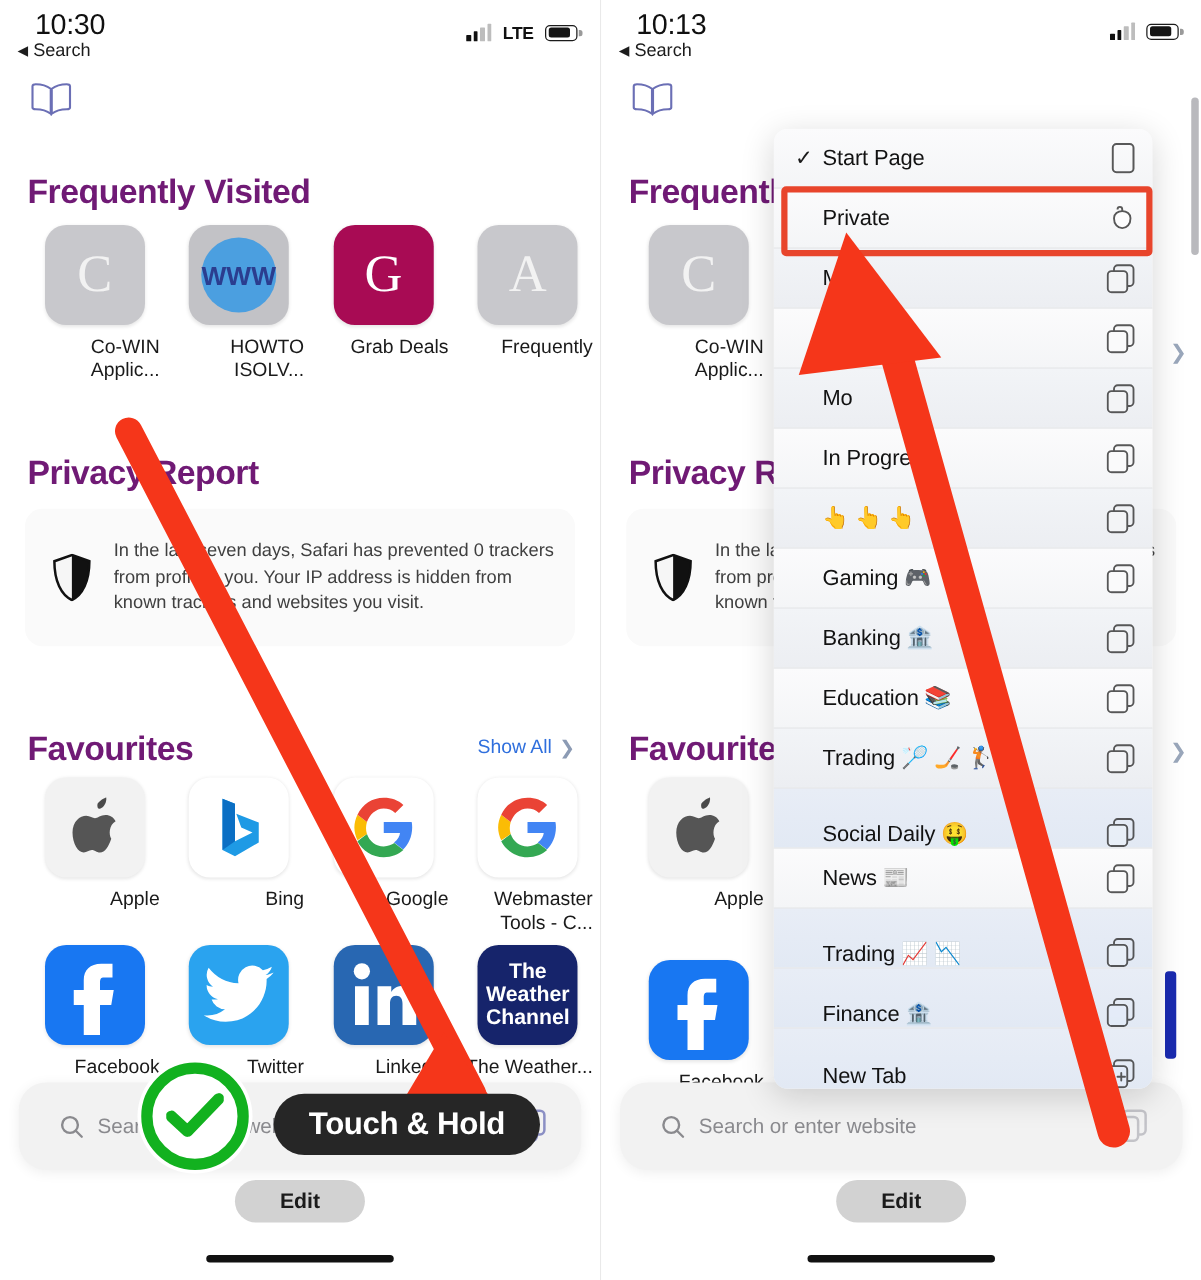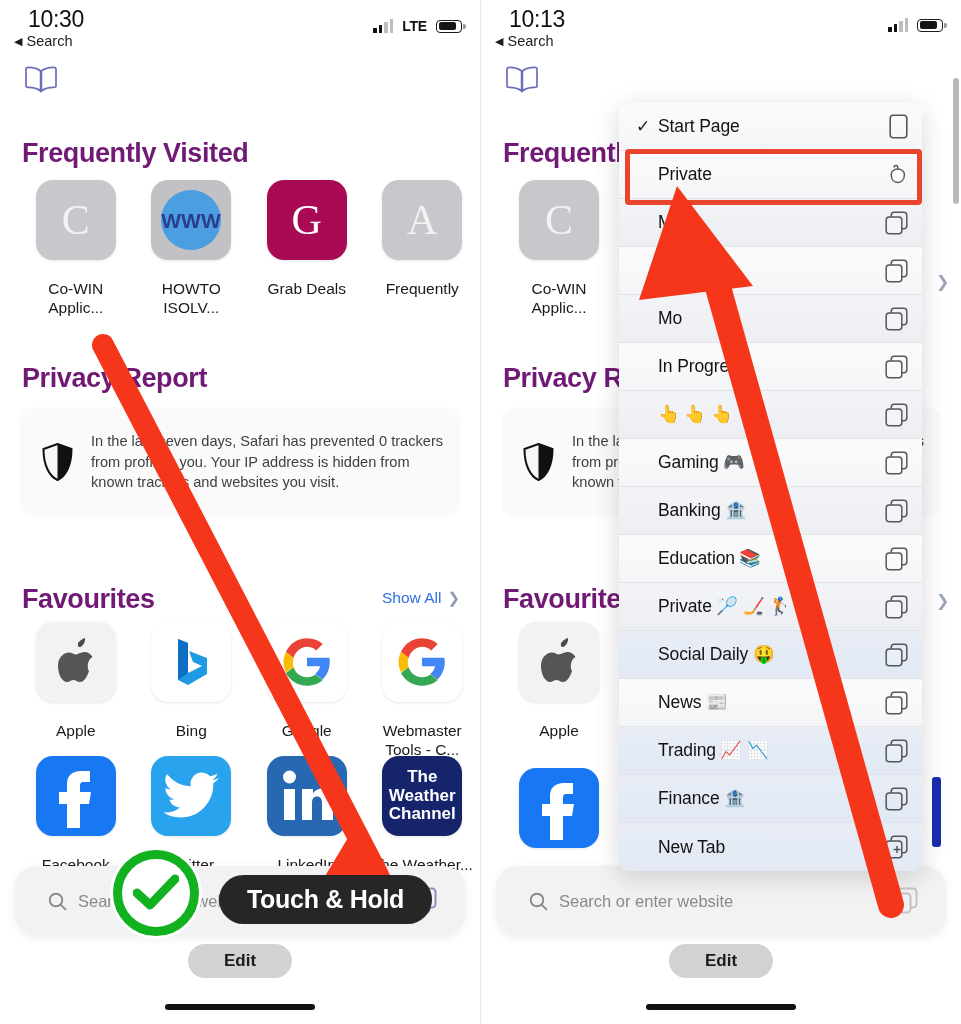--- a/index.html
+++ b/index.html
@@ -56,22 +56,22 @@
 
   
   .tilerow { position:absolute; left:0; width:100%; display:flex; }
   .tile { width:120px; display:flex; flex-direction:column; align-items:center; }
   .tile .thumb {
     width:80px; height:80px; border-radius:17px; display:flex;
     align-items:center; justify-content:center; overflow:hidden;
     box-shadow:0 1px 3px rgba(0,0,0,.10);
   }
   .tile .cap {
-    margin-top:20px; font-size:15.5px; color:#1a1a1a; line-height:1.22;
-    text-align:center; width:104px; word-break:break-word;
+    margin-top:9px; font-size:15.5px; color:#1a1a1a; line-height:1.22;
+    text-align:right; width:104px; word-break:break-word;
   }
   .letter { font-size:42px; color:#fff; font-weight:400; font-family:"Liberation Serif", serif; }
   .letter.dim { color:#f2f2f2; }
 
   
   .pcard {
     position:absolute; left:20px; width:440px; height:110px;
     background:#fafafa; border-radius:14px; display:flex; align-items:center;
   }
   .pcard .shield { margin-left:22px; margin-right:18px; flex:0 0 auto; }
@@ -114,21 +114,21 @@
     position:absolute; left:138px; top:103px; width:303px;
     background:#f7f7f8; border-radius:11px; overflow:hidden; z-index:20;
     box-shadow:0 6px 26px rgba(0,0,0,.16);
   }
   .mrow {
     position:relative; height:48px; display:flex; align-items:center;
     border-bottom:1px solid #e2e3e6; padding:0 14px 0 17px;
     background:linear-gradient(180deg,#fbfbfc 0%, #f4f5f7 100%);
   }
   .mrow.alt { background:linear-gradient(180deg,#f2f4f7 0%, #eceef2 100%); }
-  .mrow.tinted { background:linear-gradient(180deg,#e8edf6 0%, #e2e9f4 100%); }
+  .mrow.tinted { background:linear-gradient(180deg,#e8edf6 0%, #e2e9f4 100%);align-items:flex-end; }
   .mrow:last-child { border-bottom:none; }
   .mrow .check { width:22px; font-size:17px; color:#1a1a1a; flex:0 0 22px; }
   .mrow .mlabel { font-size:17.5px; color:#121212; flex:1; letter-spacing:-0.1px; }
   .mrow .micon { flex:0 0 auto; opacity:.85; }
   .menu-scroll {
     position:absolute; right:2px; top:78px; width:6px; height:126px;
     background:#b9b9bd; border-radius:3px; z-index:21;
   }
   .highlight-box {
     position:absolute; border:5px solid #e8452c; border-radius:4px; z-index:25;
@@ -526,21 +526,21 @@
         <span class="micon">
           <svg width="23" height="24" viewBox="0 0 23 24">
               <rect x="6.2" y="1.2" width="15.6" height="16.6" rx="3" fill="none" stroke="#3c3c3c" stroke-width="1.5"></rect>
               <rect x="1.2" y="5.9" width="15.6" height="16.9" rx="3" fill="#fbfbfc" stroke="#3c3c3c" stroke-width="1.5"></rect>
             </svg>
         </span>
       </div>
 
       <div class="mrow alt">
         <span class="check"></span>
-        <span class="mlabel">Private 🏸 🏒 🏌</span>
+        <span class="mlabel">Trading 🏸 🏒 🏌</span>
         <span class="micon">
           <svg width="23" height="24" viewBox="0 0 23 24">
               <rect x="6.2" y="1.2" width="15.6" height="16.6" rx="3" fill="none" stroke="#3c3c3c" stroke-width="1.5"></rect>
               <rect x="1.2" y="5.9" width="15.6" height="16.9" rx="3" fill="#f4f5f7" stroke="#3c3c3c" stroke-width="1.5"></rect>
             </svg>
         </span>
       </div>
 
       <div class="mrow tinted">
         <span class="check"></span>

